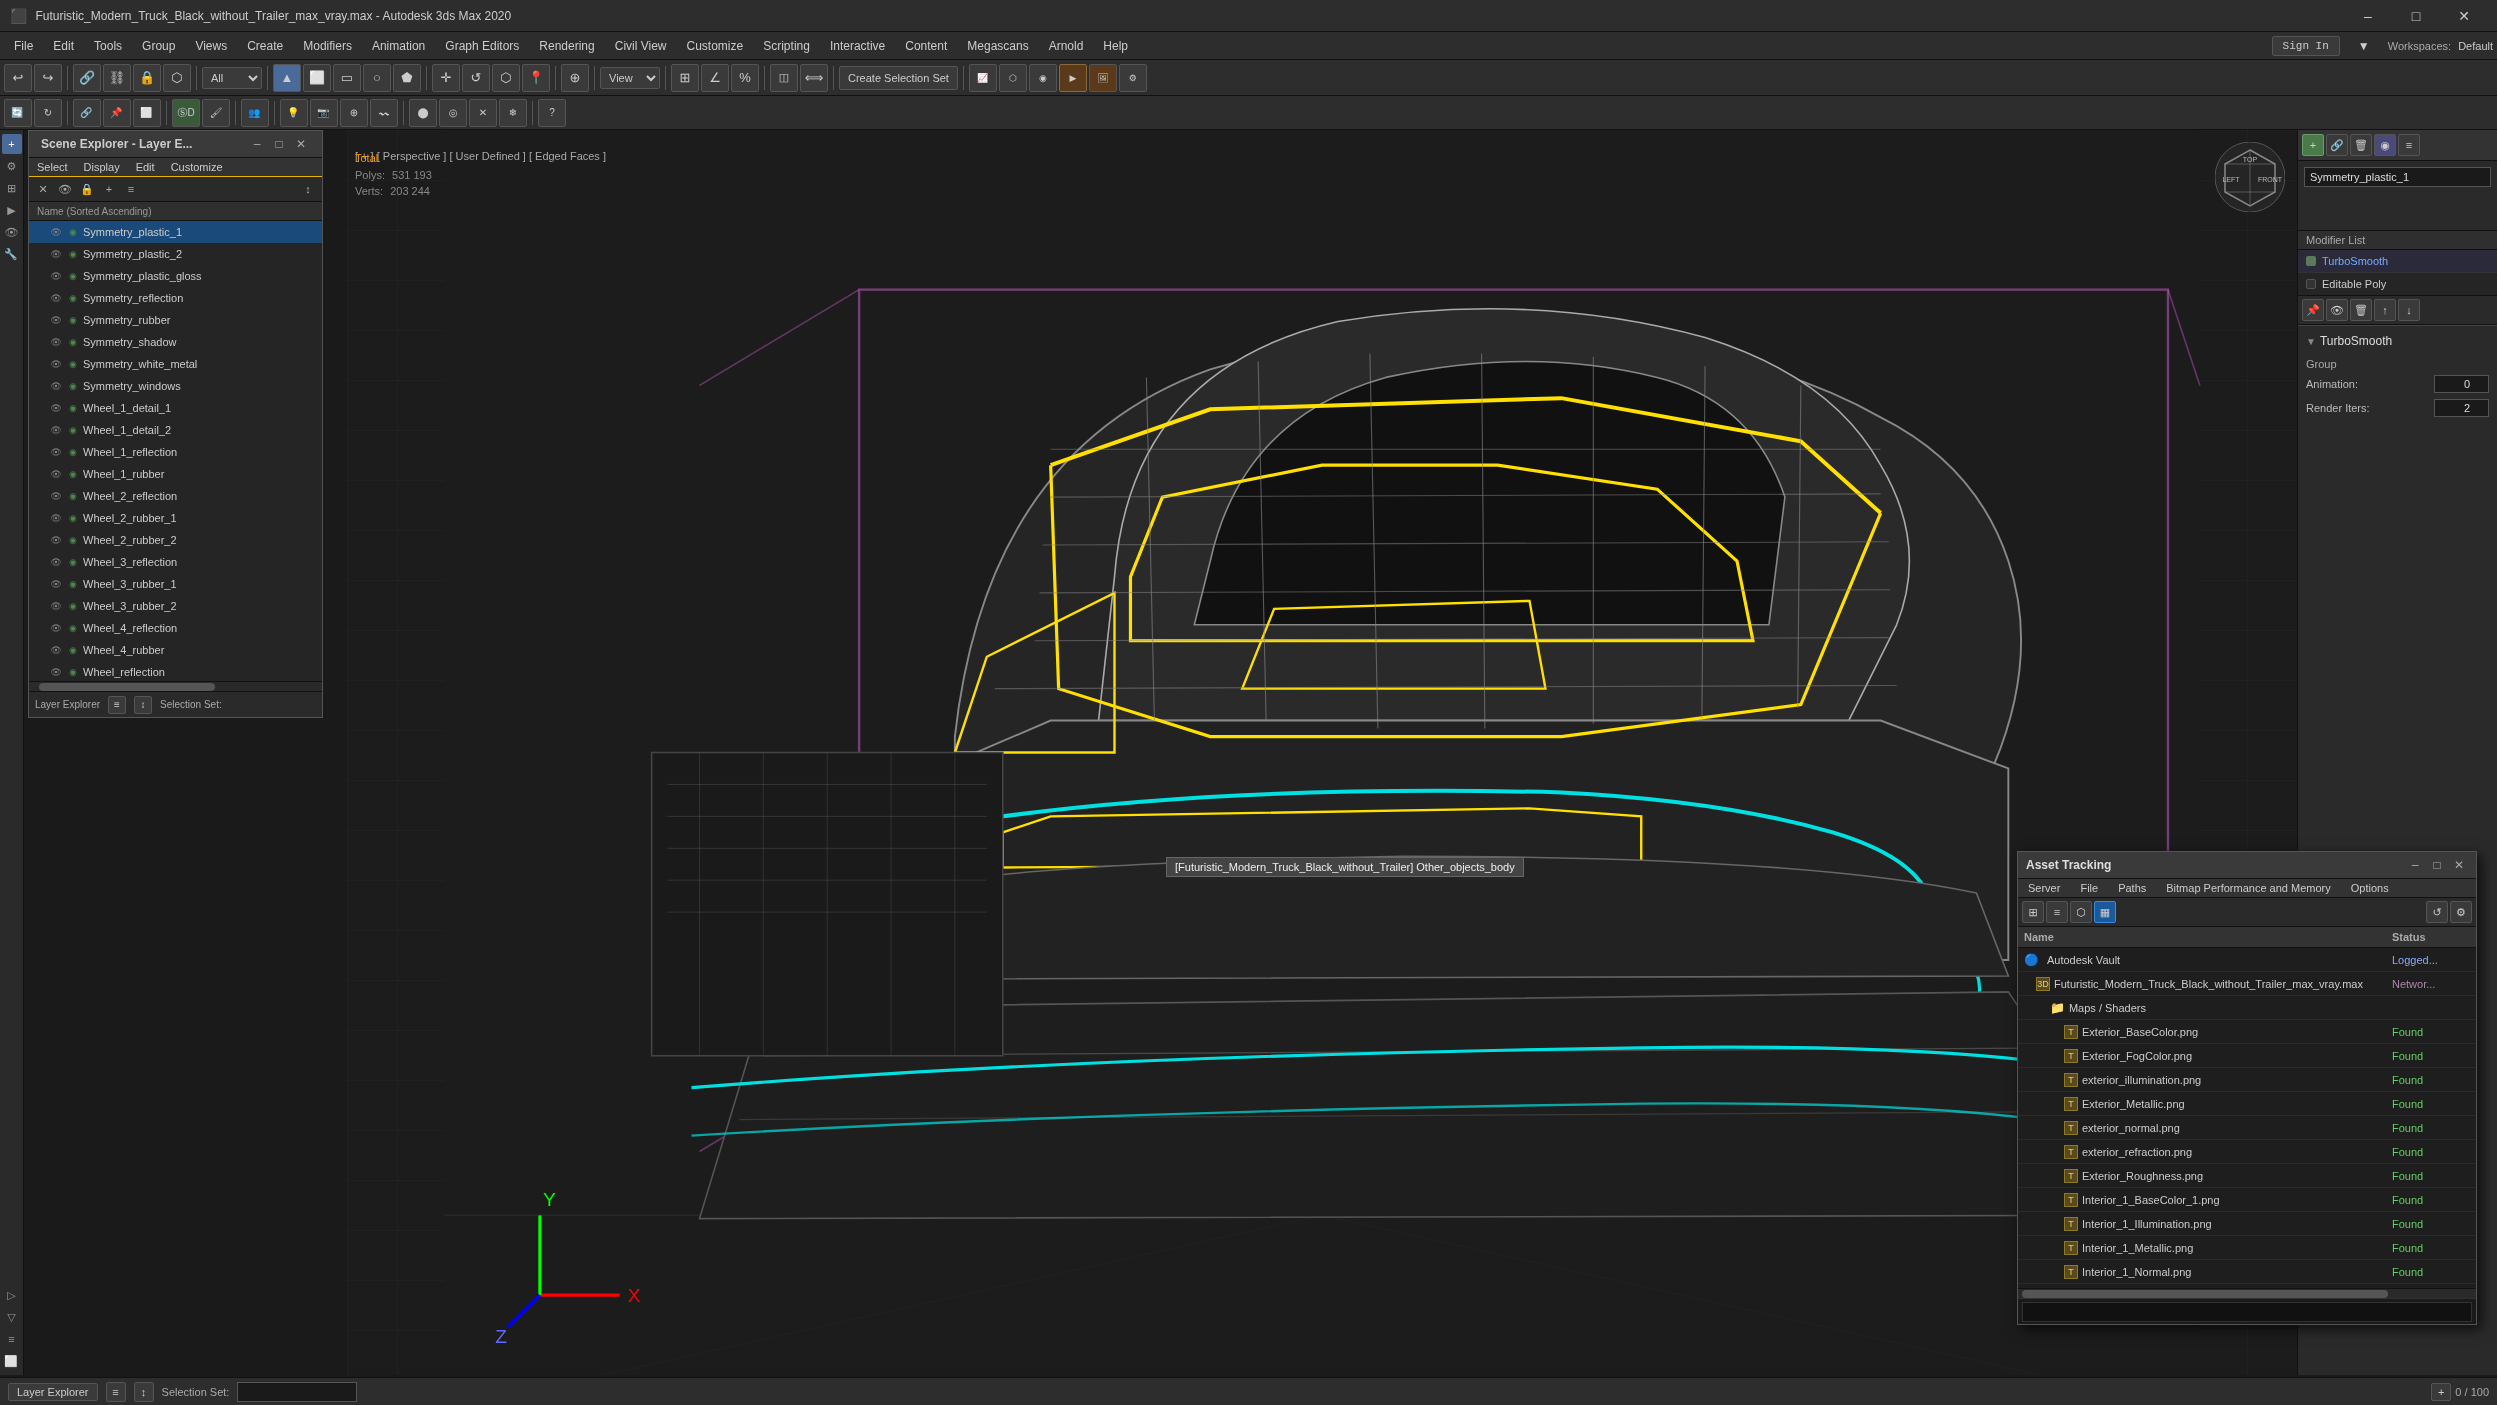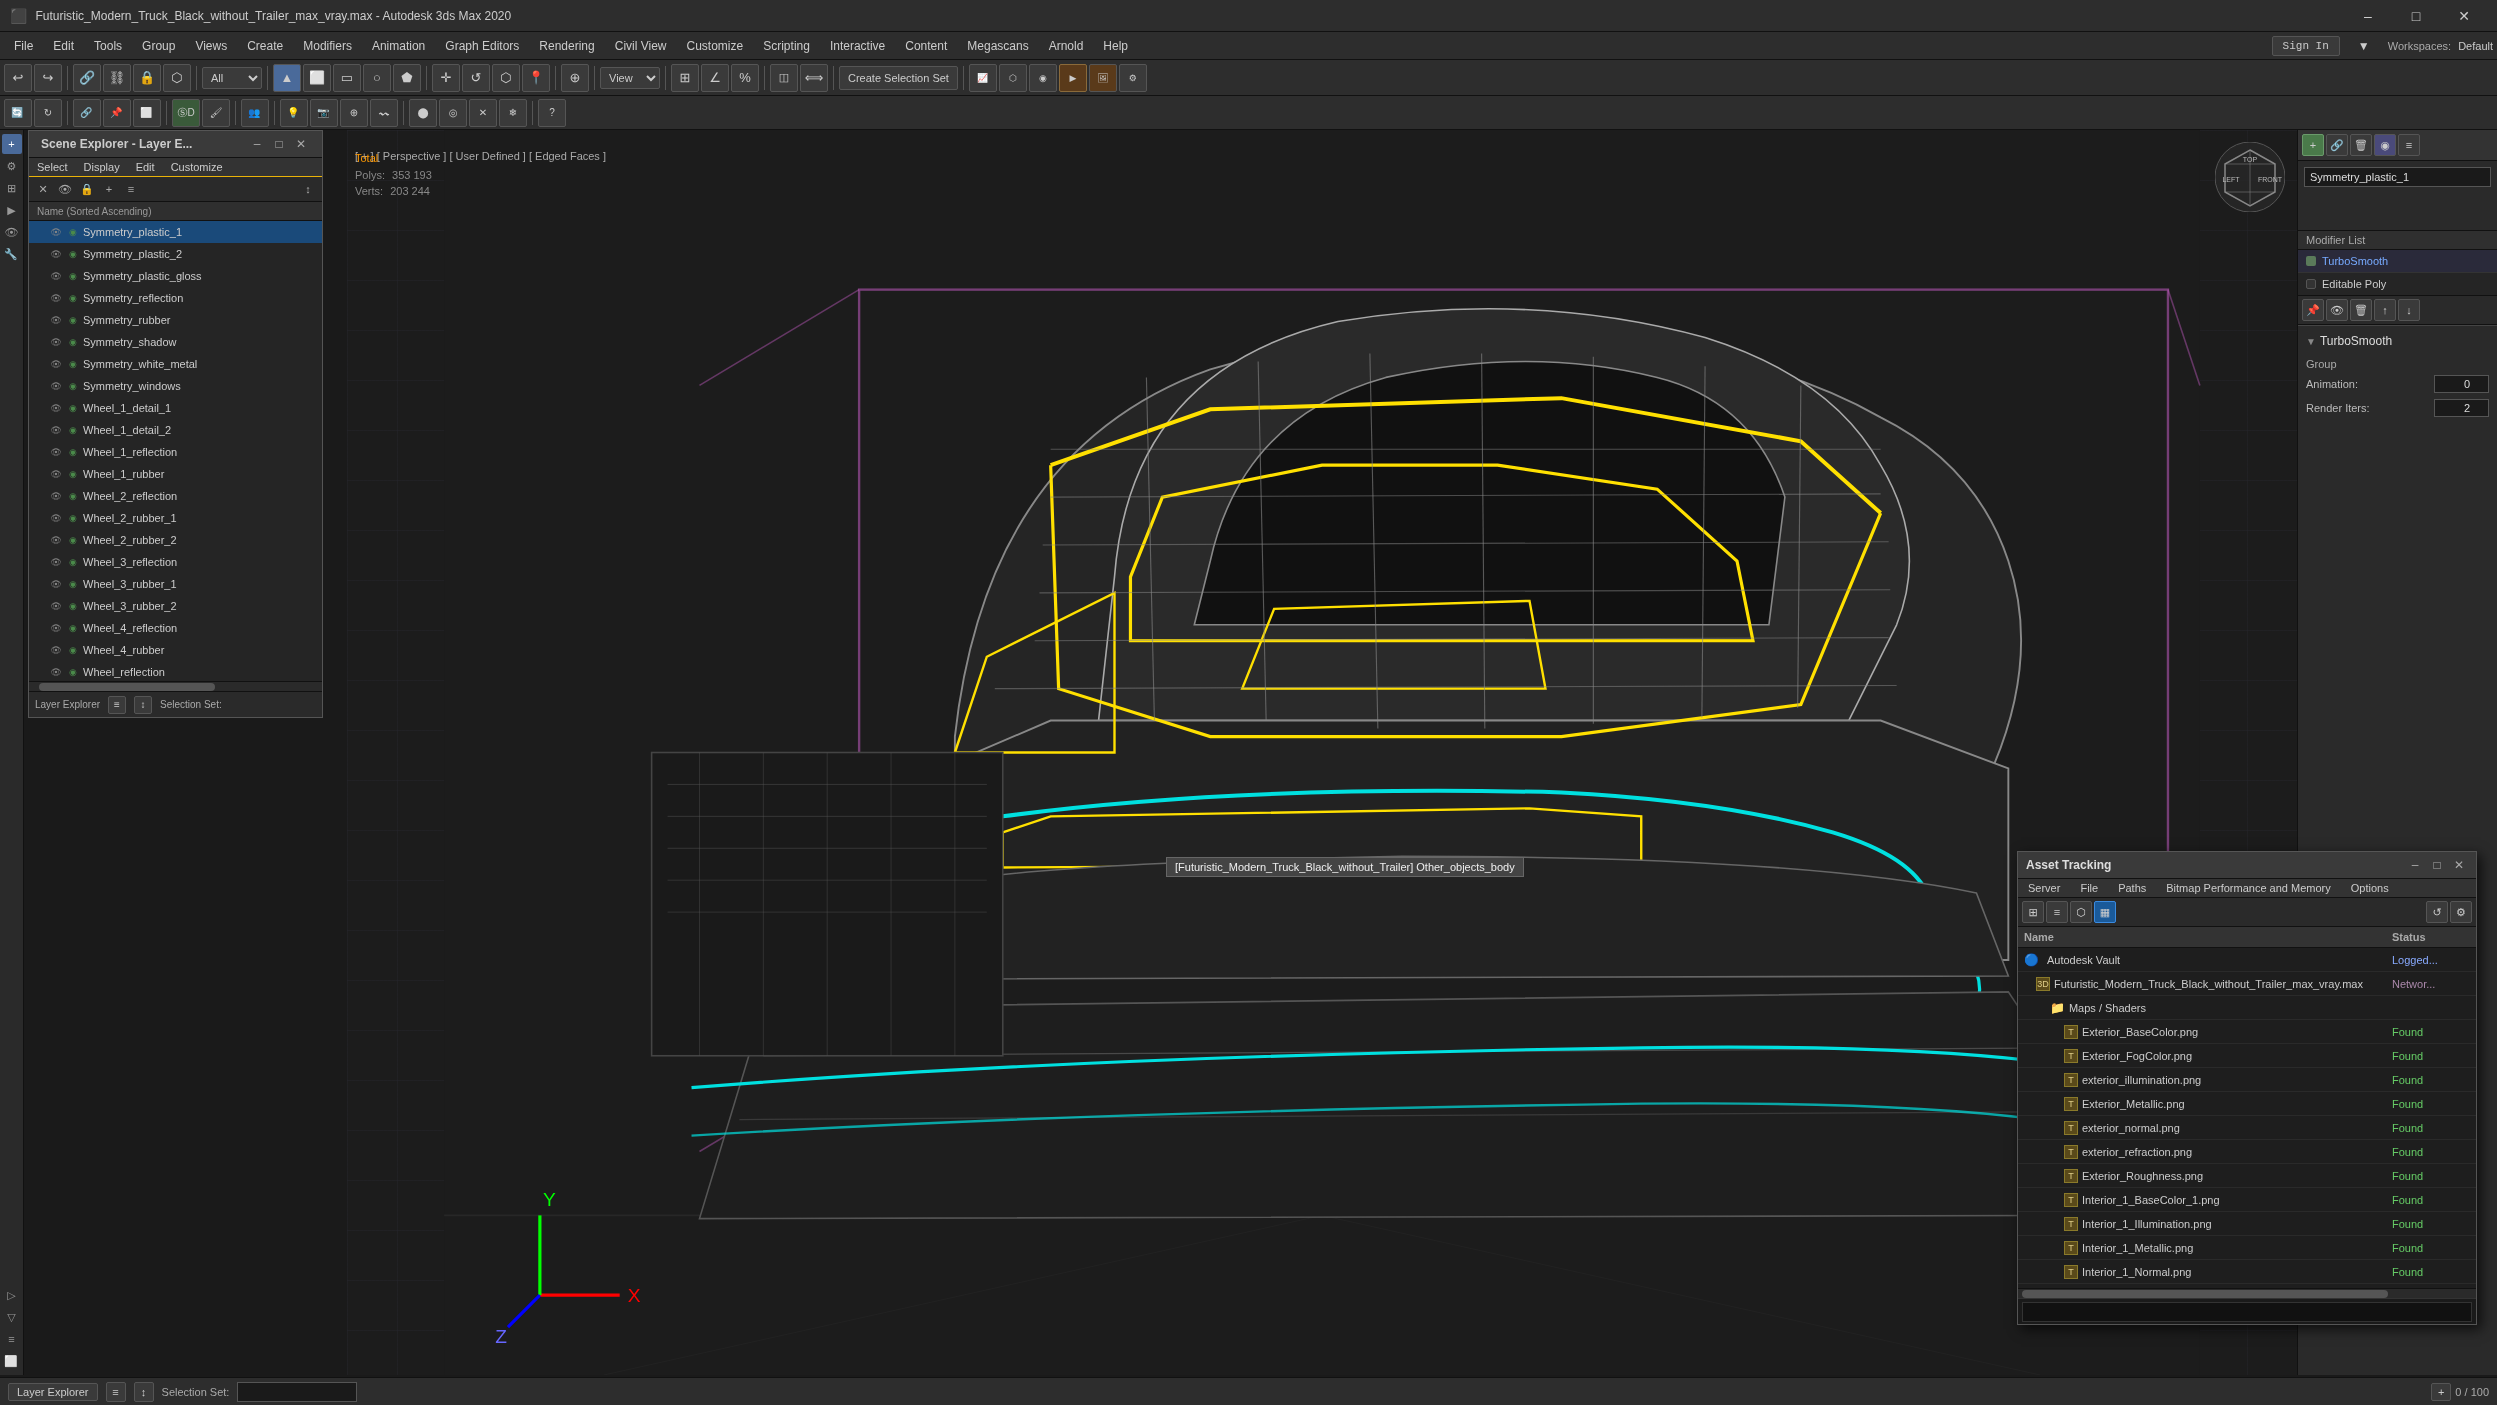--- a/index.html
+++ b/index.html
@@ -890,21 +890,21 @@
     </div>
   </div>
 
   <div id="viewport" style="margin-left:323px;flex:1;position:relative;height:100%;background:#1c1c1c;">
     <div class="viewport-bg"></div>
     <div id="viewport-label">[ + ] [ Perspective ] [ User Defined ] [ Edged Faces ]</div>
     <div id="viewport-stats">
       <div style="color:#f90;font-size:11px;">Total</div>
       <div>
         <span>Polys:</span>
-        <span style="margin-left:4px;">353 193</span>
+        <span style="margin-left:4px;">531 193</span>
       </div>
       <div>
         <span>Verts:</span>
         <span style="margin-left:4px;">203 244</span>
       </div>
     </div>
 
     <svg id="truck-svg" viewBox="0 0 1100 780" xmlns="http://www.w3.org/2000/svg">
 
       <rect width="1100" height="780" fill="#1c1c1c"></rect>

